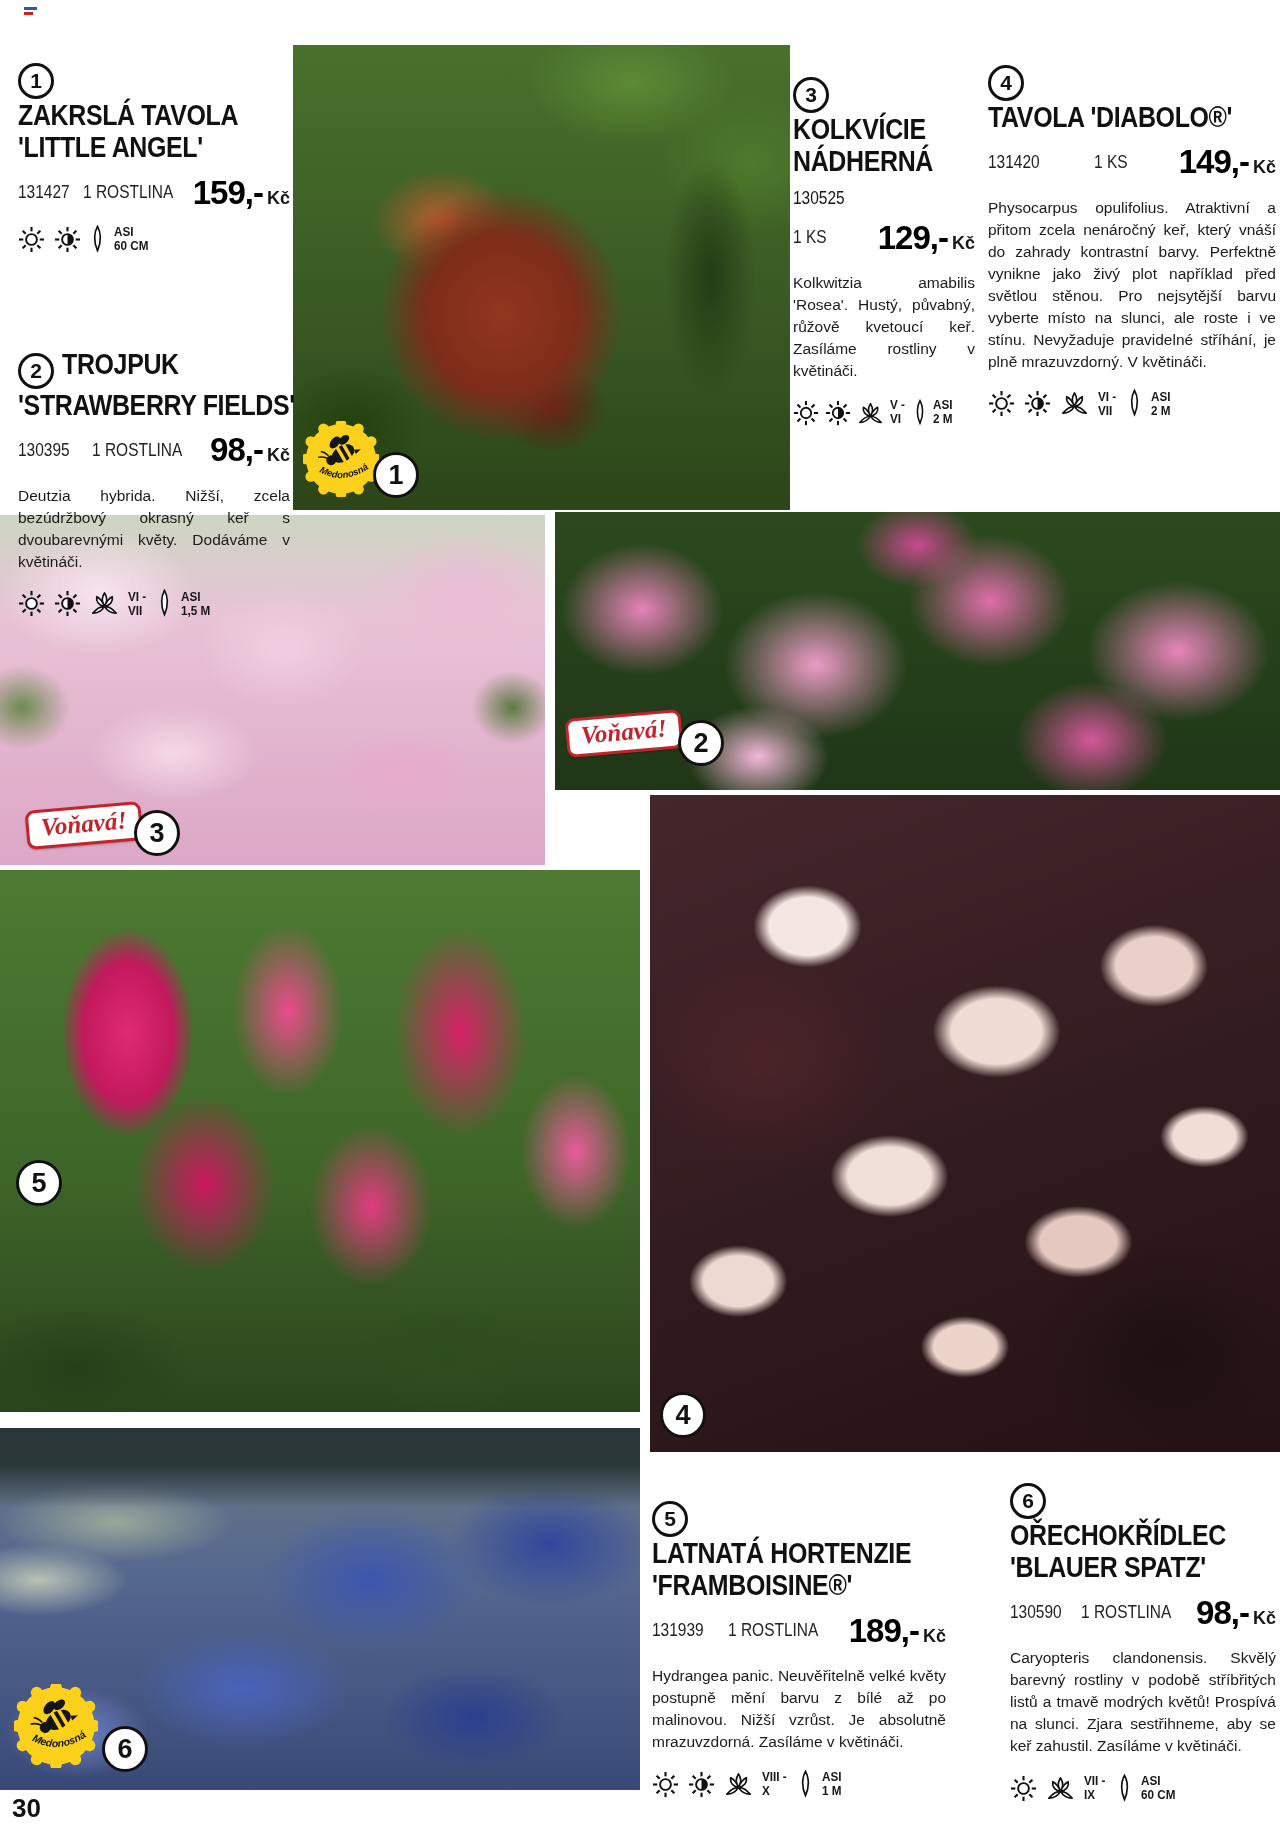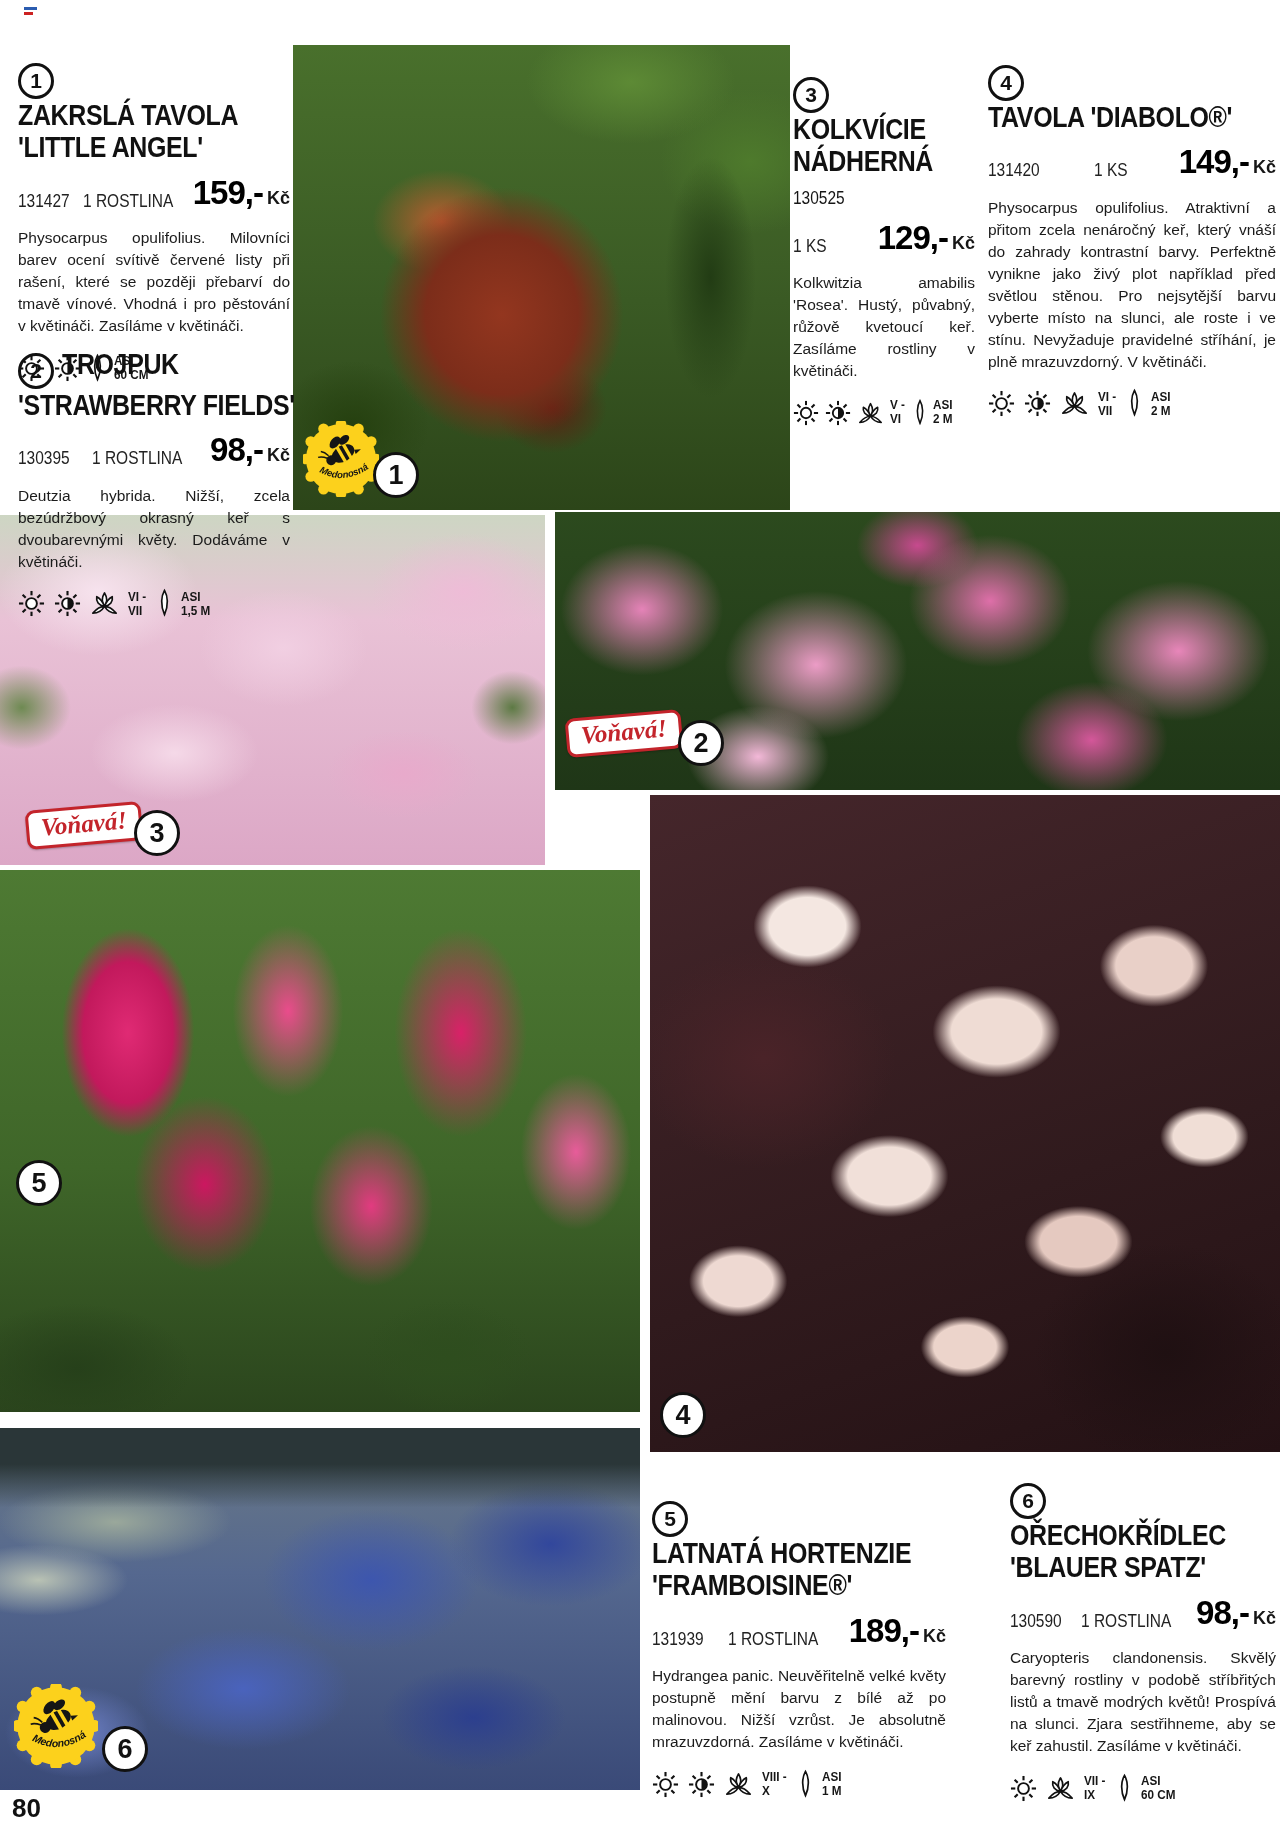--- a/index.html
+++ b/index.html
@@ -6,21 +6,21 @@
   .page{position:relative;width:1280px;height:1838px;background:#fff;overflow:hidden;
         font-family:"Liberation Sans",sans-serif;color:#161616;}
 
   
   .cond{display:inline-block;transform:scaleX(.86);transform-origin:0 50%;white-space:nowrap;}
   .item{position:absolute;}
   .head{font-size:29px;font-weight:bold;line-height:1.12;letter-spacing:-.4px;margin:0 0 10px 0;color:#111;}
   .circ{display:inline-flex;align-items:center;justify-content:center;width:30px;height:30px;
         border:3px solid #111;border-radius:50%;font-size:21px;font-weight:bold;margin-right:8px;
         vertical-align:-4px;letter-spacing:0;}
-  .codeline{display:flex;align-items:flex-end;justify-content:space-between;margin:10px 0 8px 0;}
+  .codeline{display:flex;align-items:center;justify-content:space-between;margin:10px 0 8px 0;}
   .code{font-size:18px;color:#222;}
   .unit{font-size:18px;color:#222;}
   .price{font-size:33px;font-weight:bold;color:#000;letter-spacing:-1px;}
   .kc{font-size:18px;font-weight:bold;margin-left:4px;}
   .pricewrap{display:flex;align-items:baseline;}
   .desc{font-size:15.5px;line-height:1.42;text-align:justify;color:#1b1b1b;}
 
   
   .attrs{display:flex;align-items:flex-end;gap:9px;margin-top:12px;}
   .aicon{flex:none;}
@@ -246,21 +246,20 @@
       <span class="cond">'LITTLE ANGEL'</span>
     </h2>
     <div class="codeline">
       <span class="code cond">131427</span>
       <span class="unit cond">1 ROSTLINA</span>
       <span class="pricewrap">
           <span class="price">159,-</span>
           <span class="kc">Kč</span>
         </span>
     </div>
-    <p class="desc">Physocarpus opulifolius. Milovníci barev ocení svítivě červené listy při rašení, které se později přebarví do tmavě vínové. Vhodná i pro pěstování v květináči. Zasíláme v květináči.</p>
     <div class="attrs">
       <svg class="aicon" width="27" height="27">
           <use href="#ic-sun"></use>
         </svg>
       <svg class="aicon" width="27" height="27">
           <use href="#ic-sunhalf"></use>
         </svg>
       <svg class="aicon" width="15" height="29">
           <use href="#ic-height"></use>
         </svg>
@@ -452,14 +451,14 @@
       <svg class="aicon" width="15" height="29">
           <use href="#ic-height"></use>
         </svg>
       <span class="al">
         <span>ASI</span>
           <span>60 CM</span>
       </span>
     </div>
   </section>
 
-  <div class="pageno">80</div>
+  <div class="pageno">30</div>
 </div>
 
 </body></html>

